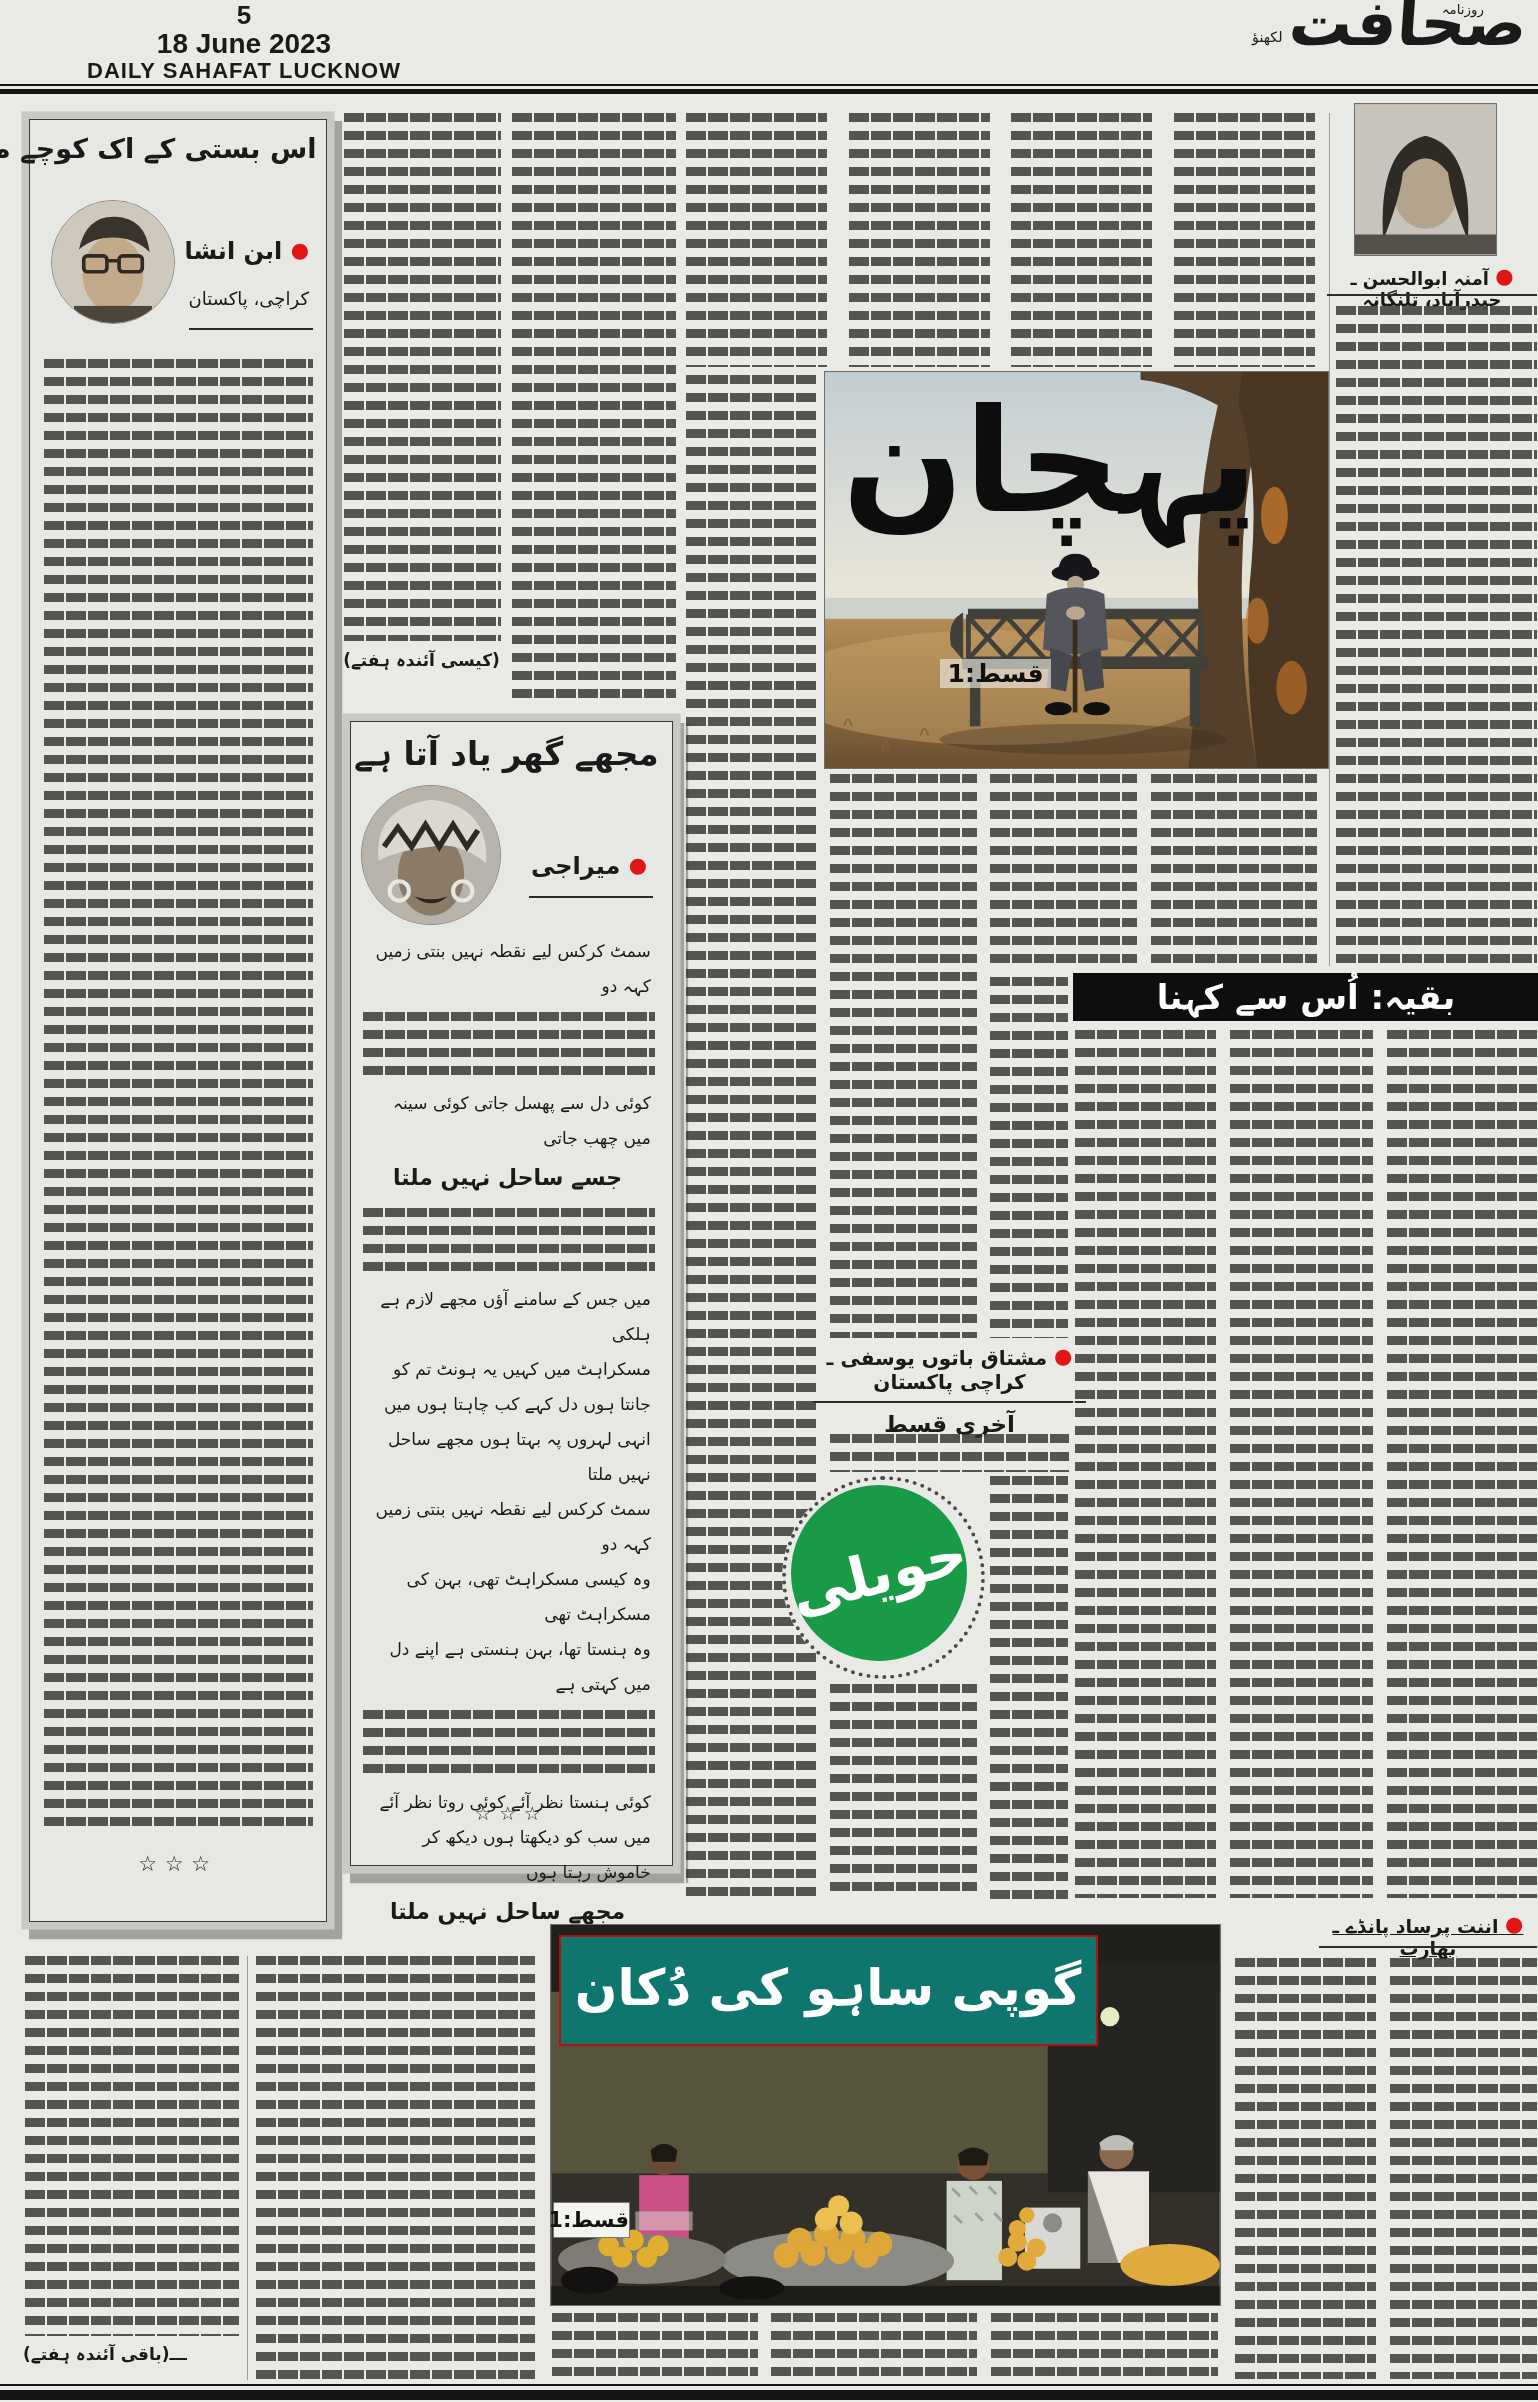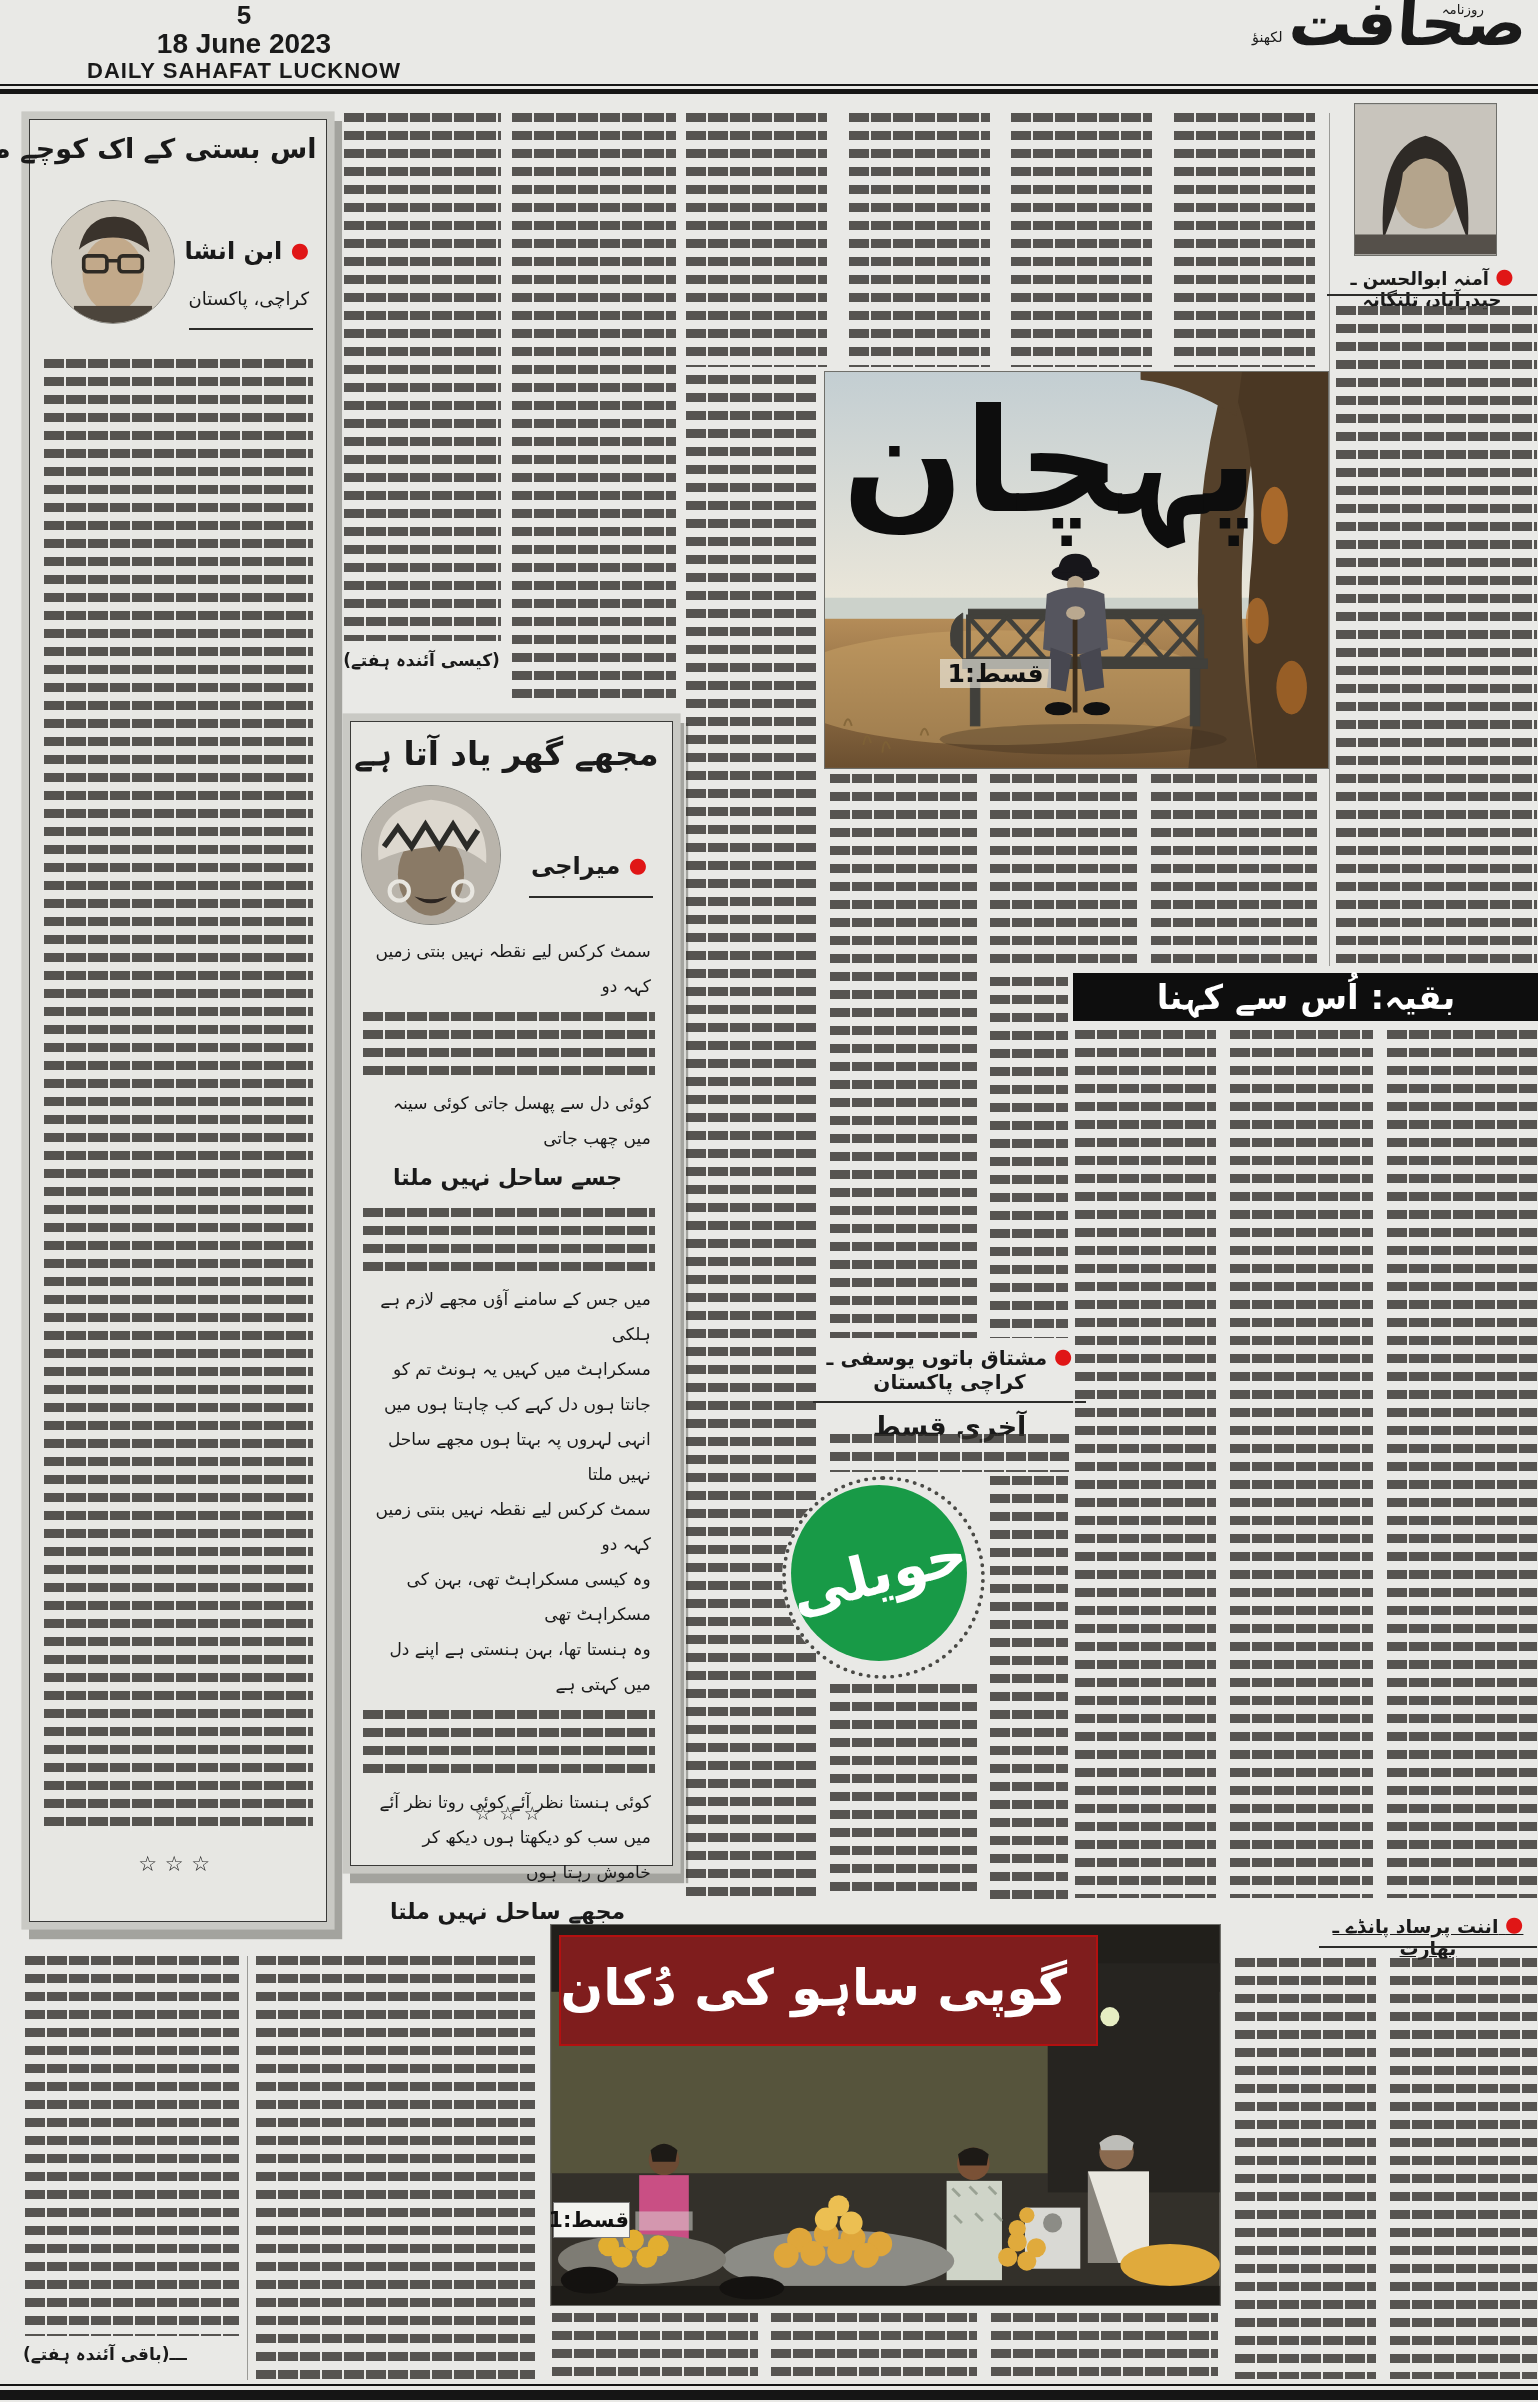--- a/index.html
+++ b/index.html
@@ -36,21 +36,21 @@
   .stars{letter-spacing:7.6px;font-size:21px;text-align:center;color:#222;}
   .cont{font-size:17px;font-weight:bold;direction:rtl;}
   
   .poem-line{direction:rtl;text-align:right;font-size:17px;line-height:35px;padding:0 3.8px;}
   .poem-line.bold{font-size:22px;line-height:44px;text-align:center;font-weight:bold;}
   .poem-gap{position:relative;height:67px;margin:7.6px 0;}
   .poem-gap .utext{left:0;top:0;right:0;bottom:0;}
   
   .black-banner{background:#0e0e0e;color:#fff;text-align:center;font-weight:bold;
                 font-size:34px;line-height:48px;direction:rtl;}
-  .red-banner{position:absolute;background:#7f1d1d;border:2.9px solid #b31010;color:#fff;text-align:left;
+  .red-banner{position:absolute;background:#0f766e;border:2.9px solid #b31010;color:#fff;text-align:center;
               font-weight:bold;font-size:50px;line-height:103px;direction:rtl;}
   .chip{position:absolute;background:#f3f3ef;color:#111;font-size:21px;font-weight:bold;
         text-align:center;direction:rtl;border:1px solid #777;}
   
   .stamp{position:absolute;width:185px;height:185px;border-radius:50%;
          border:4.8px dotted #4a4a46;background:#e9e9e6;padding:4.8px;}
   .stamp-inner{width:176px;height:176px;border-radius:50%;background:#189a47;display:flex;
                align-items:center;justify-content:center;}
   .stamp-text{color:#fff;font-size:57px;font-weight:bold;transform:rotate(-14deg);direction:rtl;}
   .photo-frame{position:absolute;overflow:hidden;border:1px solid #6f6f6a;background:#b7b7b2;}
@@ -229,21 +229,21 @@
   <div class="utext" style="left:988px;top:774px;width:149px;height:191px;"></div>
   <div class="utext" style="left:1149px;top:774px;width:168px;height:191px;"></div>
   <div class="utext" style="left:988px;top:977px;width:80px;height:361px;"></div>
 
   <div class="abs" style="left:813px;top:1344px;width:273px;">
     <div class="urdu" style="text-align:center;font-size:20px;font-weight:bold;">
       <span class="bullet">●</span>
       <span>مشتاق باتوں یوسفی ـ کراچی پاکستان</span>
     </div>
     <div style="height:1.9px;background:#2c2c2a;margin:7.6px 0;"></div>
-    <div class="urdu" style="text-align:center;font-size:27px;font-weight:bold;">آخری قسط</div>
+    <div class="urdu" style="text-align:center;font-size:23px;font-weight:bold;">آخری قسط</div>
   </div>
   <div class="utext" style="left:828px;top:1434px;width:241px;height:38px;"></div>
 
   <div class="stamp" style="left:782px;top:1476px;">
     <div class="stamp-inner">
       <div class="stamp-text">حویلی</div>
     </div>
   </div>
   <div class="utext" style="left:988px;top:1476px;width:80px;height:424px;"></div>
   <div class="utext" style="left:828px;top:1684px;width:149px;height:216px;"></div>

